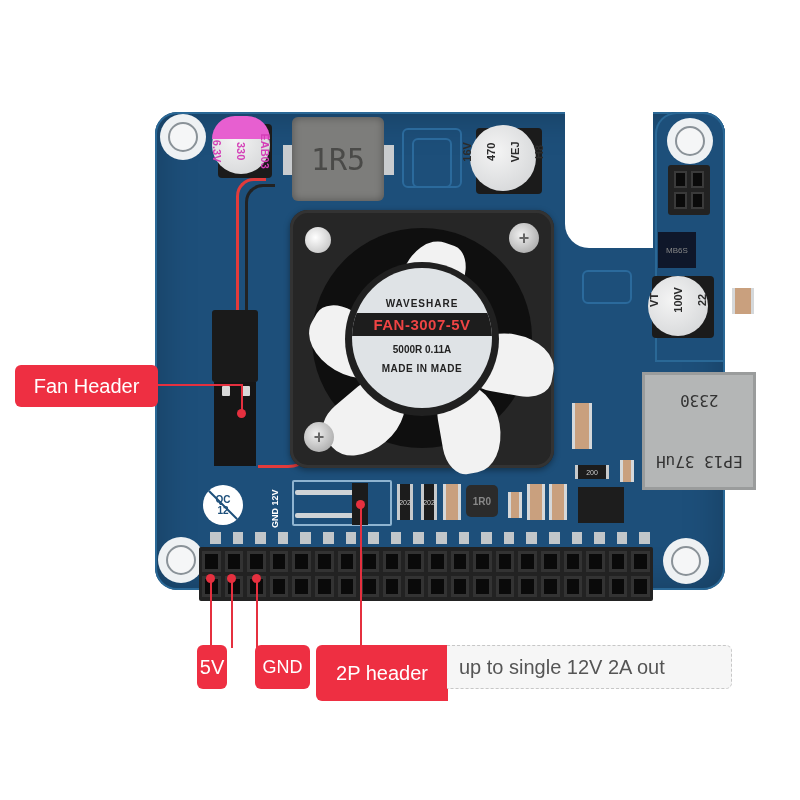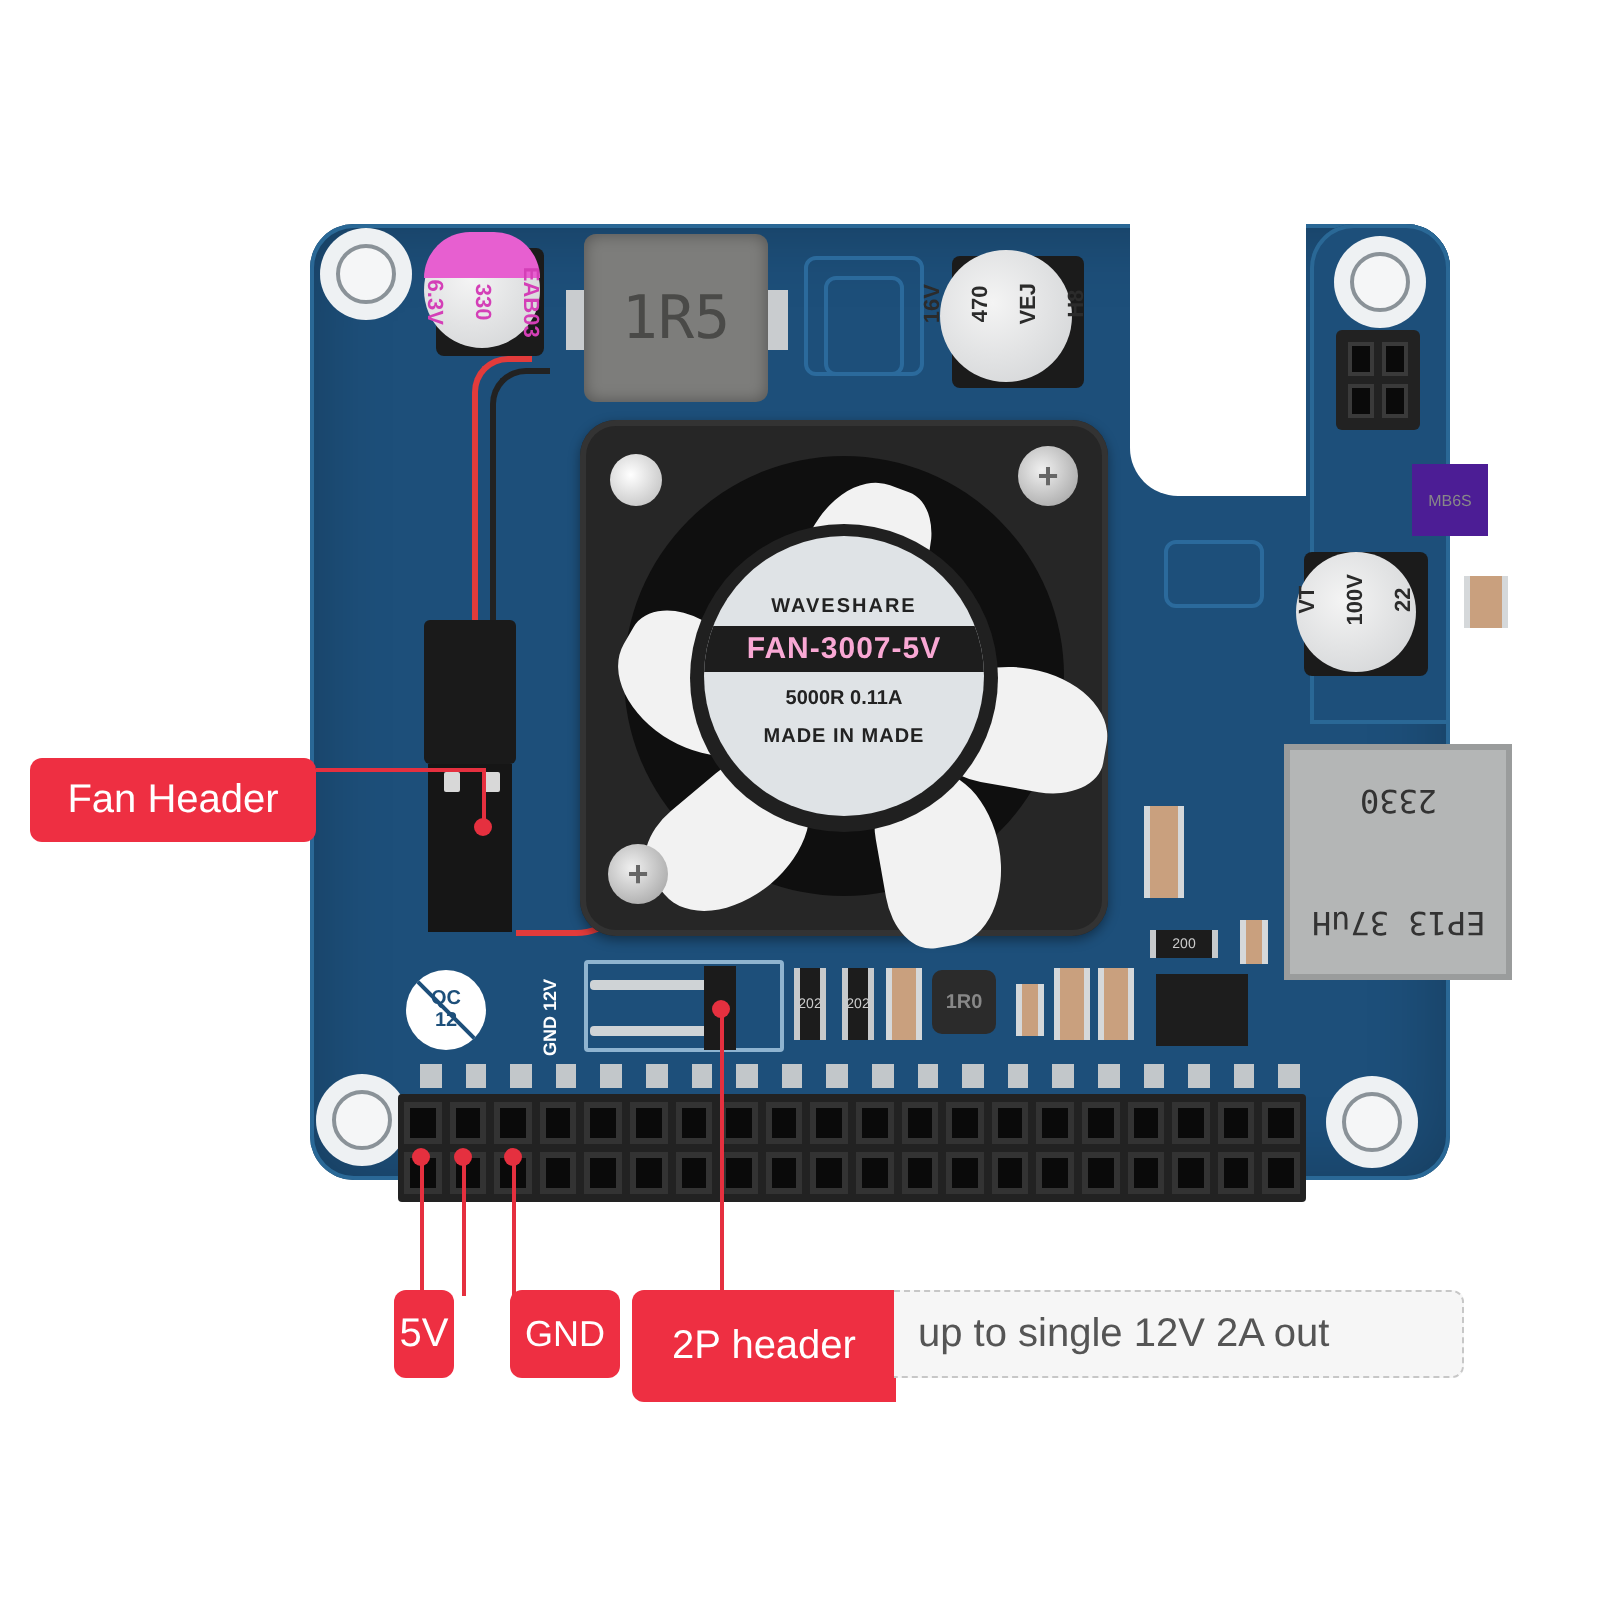--- a/index.html
+++ b/index.html
@@ -81,21 +81,21 @@
   .fan-label {
     position: absolute; left: 62px; top: 58px; width: 140px; height: 140px;
     border-radius: 50%; background: #dfe3e6;
     display: flex; flex-direction: column; align-items: center;
     overflow: hidden;
   }
   .fan-brand {
     margin-top: 30px; font-size: 10px; letter-spacing: 1px; color: #222; font-weight: bold;
   }
   .fan-model {
-    margin-top: 4px; width: 100%; background: #1d1d1d; color: #f9a8d4;
+    margin-top: 4px; width: 100%; background: #1d1d1d; color: #ef4444;
     text-align: center; font-size: 15px; font-weight: bold; padding: 3px 0; letter-spacing: 0.5px;
   }
   .fan-spec { margin-top: 8px; font-size: 10px; font-weight: bold; color: #222; }
   .fan-origin { margin-top: 8px; font-size: 10px; font-weight: bold; color: #222; letter-spacing: 0.5px; }
   .fan-screw {
     position: absolute; width: 30px; height: 30px; border-radius: 50%;
     background: radial-gradient(circle at 40% 40%, #f0f0f0, #9a9a9a);
   }
   .fan-screw::after {
     content: "+"; position: absolute; inset: 0; display: flex; align-items: center; justify-content: center;
@@ -117,22 +117,22 @@
   .fan-connector-lower {
     position: absolute; left: 214px; top: 382px; width: 42px; height: 84px;
     background: #161616;
   }
   .pin-slot {
     position: absolute; width: 8px; height: 10px; background: #d8d8d8; border-radius: 1px;
   }
 
   
   .bridge {
-    position: absolute; left: 706px; top: 232px; width: 38px; height: 36px;
-    background: #4c1d95; color: #888; font-size: 8px;
+    position: absolute; left: 658px; top: 232px; width: 38px; height: 36px;
+    background: #0f172a; color: #888; font-size: 8px;
     display: flex; align-items: center; justify-content: center;
   }
   .socket2x2 {
     position: absolute; left: 668px; top: 165px; width: 42px; height: 50px;
     background: #222; border-radius: 3px; display: grid;
     grid-template-columns: 1fr 1fr; gap: 4px; padding: 6px;
   }
   .socket2x2 span { background: #0a0a0a; border: 2px solid #3a3a3a; }
   .transformer {
     position: absolute; left: 642px; top: 372px; width: 114px; height: 118px;
@@ -386,21 +386,21 @@
     <div class="gpio-hole"></div>
     <div class="gpio-hole"></div>
     <div class="gpio-hole"></div>
     <div class="gpio-hole"></div>
     <div class="gpio-hole"></div>
     <div class="gpio-hole"></div>
     <div class="gpio-hole"></div>
     <div class="gpio-hole"></div>
   </div>
 
-<div class="callout-tag" style="left:15px;top:379px;width:143px;height:42px;">Fan Header</div>
+<div class="callout-tag" style="left:15px;top:365px;width:143px;height:42px;">Fan Header</div>
 <div class="callout-line" style="left:158px;top:384px;width:84px;height:2px;"></div>
 <div class="callout-line" style="left:241px;top:384px;width:2px;height:30px;"></div>
 <div class="callout-dot" style="left:237px;top:409px;"></div>
 
 <div class="callout-dot" style="left:206px;top:574px;"></div>
 <div class="callout-dot" style="left:227px;top:574px;"></div>
 <div class="callout-line" style="left:210px;top:578px;width:2px;height:70px;"></div>
 <div class="callout-line" style="left:231px;top:578px;width:2px;height:70px;"></div>
 <div class="callout-tag" style="left:197px;top:645px;width:30px;height:44px;">5V</div>
 

